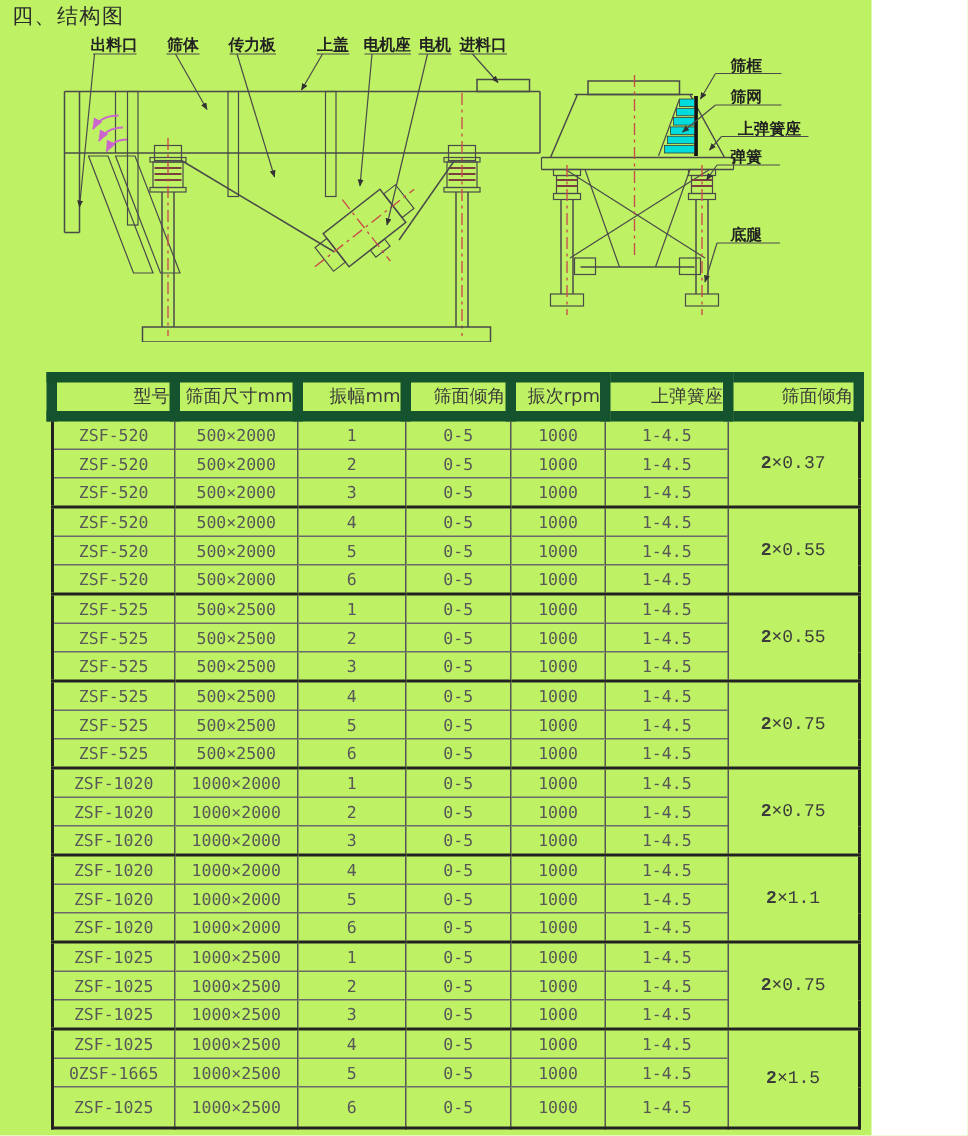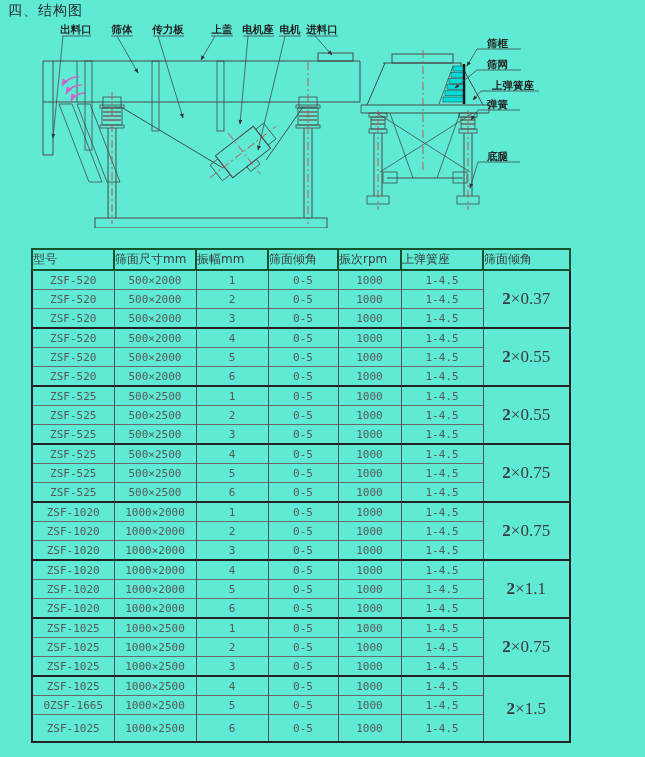--- a/index.html
+++ b/index.html
@@ -1,17 +1,17 @@
 <!DOCTYPE html>
 <html style="--mesh: #00DCDC; --centerline: #C84B4B; --flow: #CC66CC; --line: #4a4a4a;"><head>
 <meta charset="utf-8">
 <style>
   html,body{margin:0;padding:0;background:#ffffff;}
   .page{
-    position:relative;width:645px;height:757px;background:#5eead4;
+    position:relative;width:581px;height:757px;background:#bef264;
     font-family:"DejaVu Sans","Liberation Sans",sans-serif;overflow:hidden;
   }
   .sec-title{
     position:absolute;left:8px;font-size:14px;color:#2b2b2b;letter-spacing:1px;
     font-family:"DejaVu Sans",sans-serif;
   }
   #title-structure{top:2px;}
   #title-params{top:226px;}
   .diagram-wrap{position:absolute;left:15px;top:20px;width:645px;height:208px;}
   svg text.dlabel{
@@ -25,32 +25,32 @@
   svg .flow{stroke:var(--flow);stroke-width:1.3;fill:none;}
   svg .mesh{fill:var(--mesh);stroke:#333;stroke-width:.5;}
 
   table.params{
     position:absolute;left:31px;top:248px;width:538px;
     border-collapse:collapse;table-layout:fixed;
     border:2px solid #222;
   }
   table.params th{
     height:19px;font-size:12px;font-weight:normal;color:#3a3a3a;
-    border:2px solid #14532d;padding:0;text-align:left;
+    border:7px solid #14532d;padding:0;text-align:right;
     font-family:"DejaVu Sans",sans-serif;
   }
   table.params td{
     height:18px;font-size:11px;color:#585858;text-align:center;padding:0;
     border-left:1px solid #555;border-right:1px solid #555;border-top:1px solid #6a6a6a;
     font-family:"DejaVu Sans Mono","Liberation Mono",monospace;
   }
   table.params tr.group-start td{border-top:2px solid #222;}
   table.params tr.tall td{height:26px;}
   table.params td.power{
-    font-size:17px;color:#3c3c3c;font-family:Liberation Serif, serif;margin-left:28px;
+    font-size:12px;color:#3c3c3c;font-family:Liberation Mono, monospace;margin-left:28px;
   }
   table.params td.power b{font-weight:bold;}
 </style>
 </head>
 <body>
 
 <div class="page">
 
   <div class="sec-title" id="title-structure">四、结构图</div>
 

